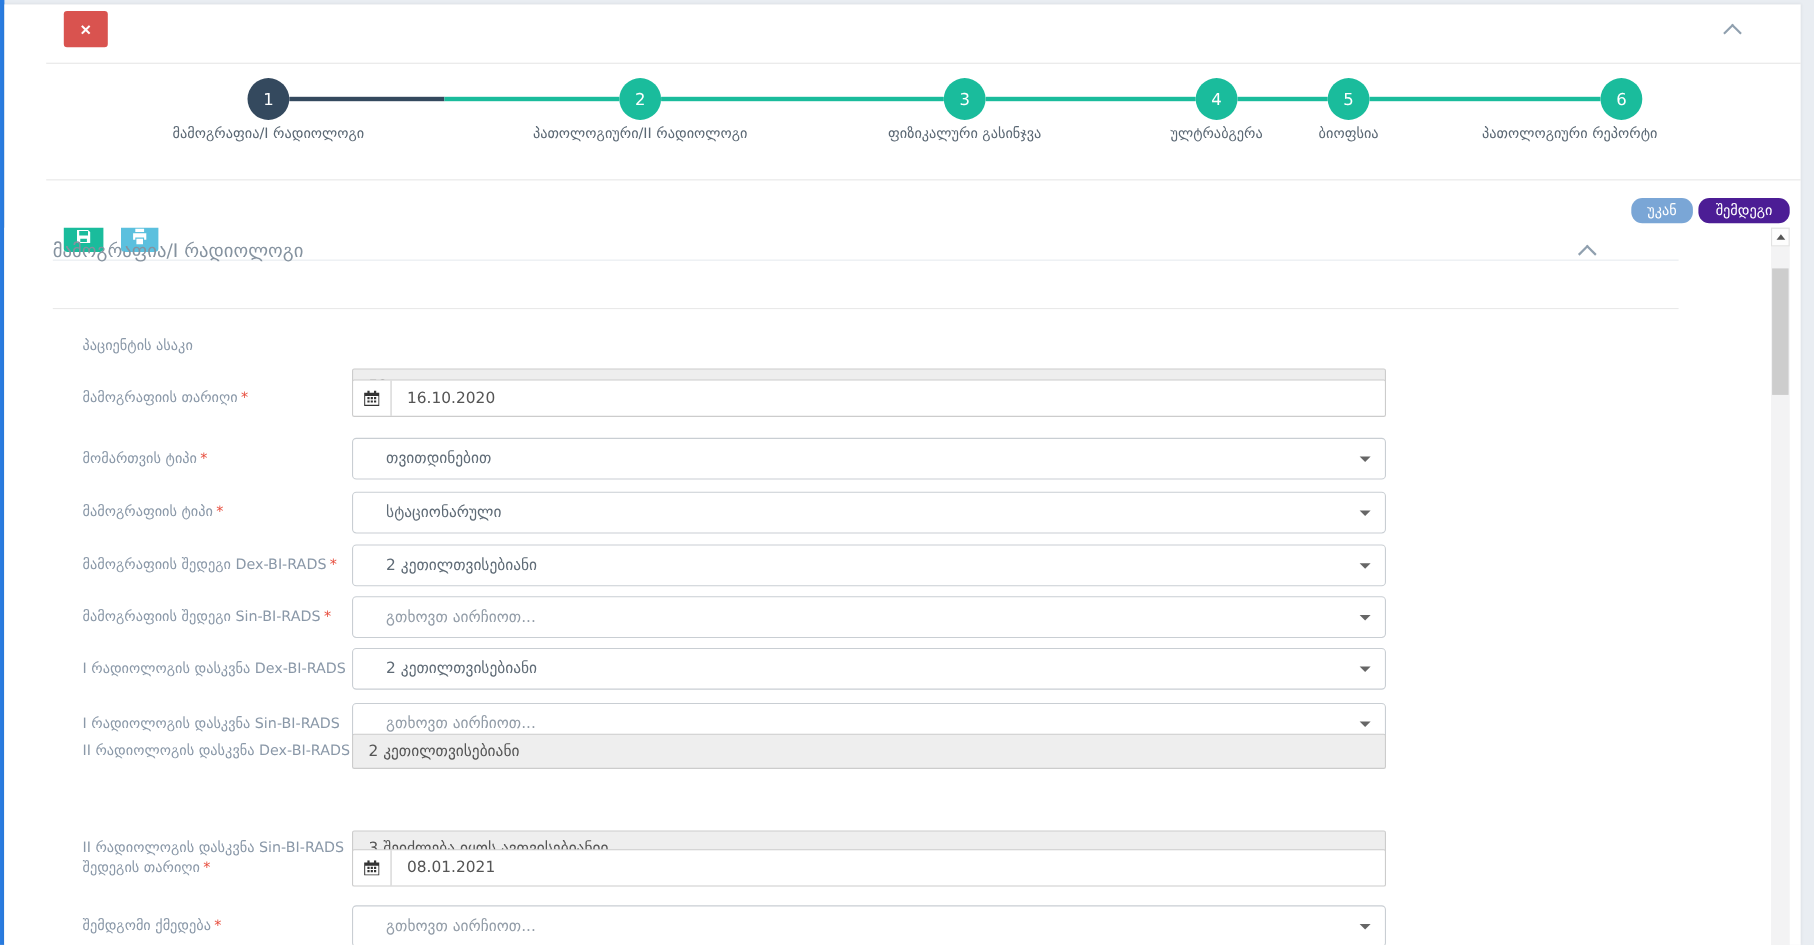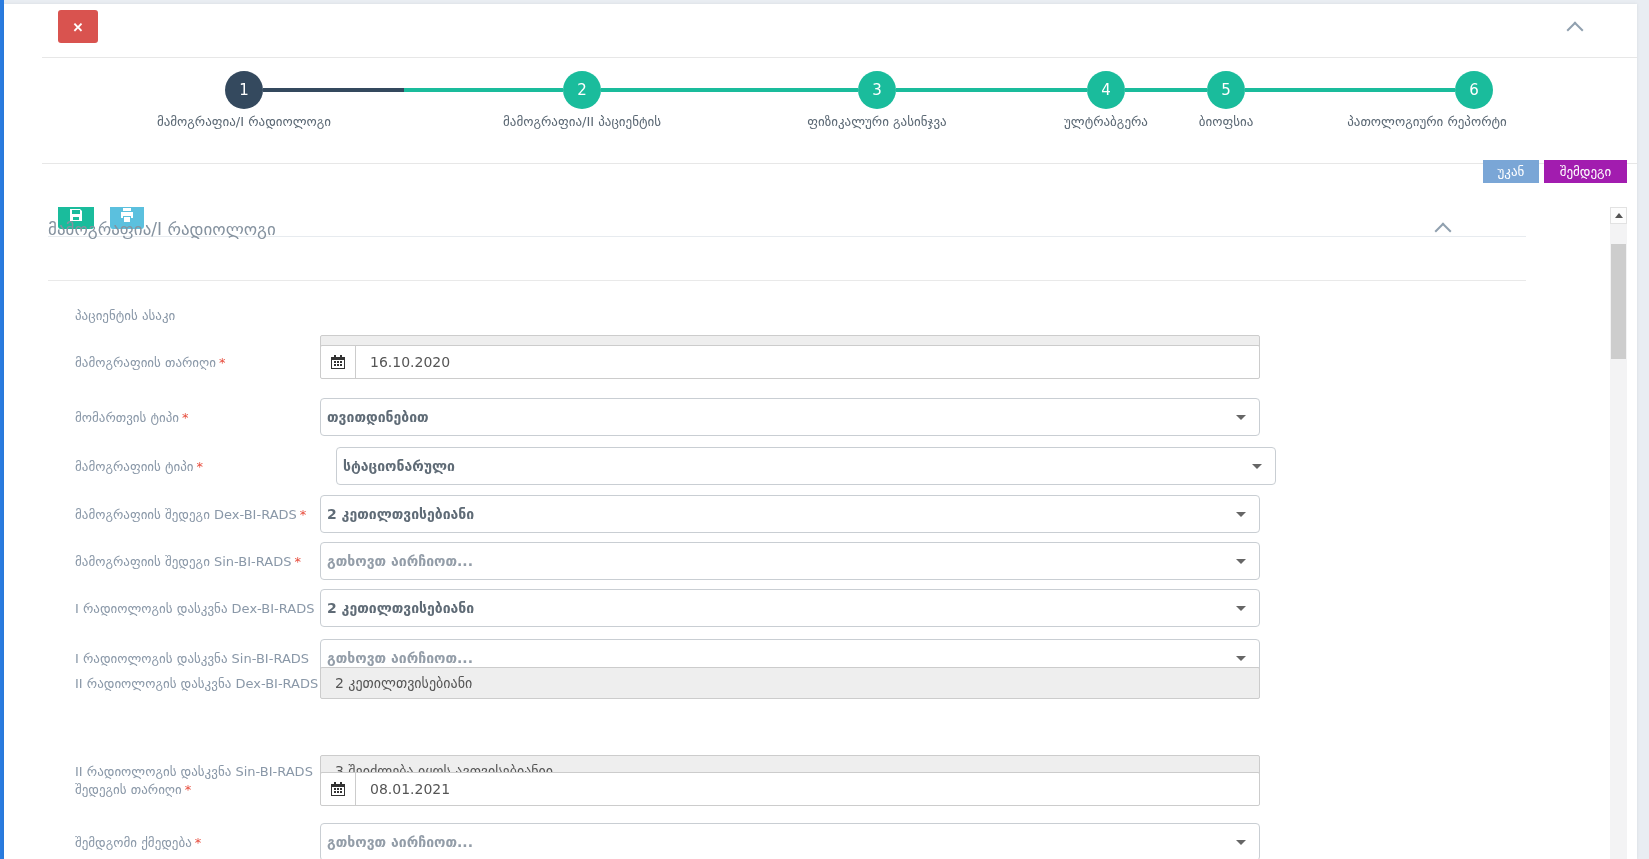--- a/index.html
+++ b/index.html
@@ -14,23 +14,23 @@
 
   
   .seg{position:absolute;top:84px;height:4px;}
   .seg.dark{background:#34495e;}
   .seg.green{background:#1abc9c;}
   .step-circle{position:absolute;top:67px;width:38px;height:38px;border-radius:50%;background:#1abc9c;color:#fff;font-size:15px;line-height:38px;text-align:center;cursor:pointer;}
   .step-circle.active{background:#34495e;}
   .step-label{position:absolute;top:110px;width:240px;text-align:center;font-size:13px;color:#5b6874;}
 
   
-  .btn{position:absolute;top:156px;height:23px;border:none;border-radius:0;color:#fff;font-size:13px;cursor:pointer;font-family:"DejaVu Sans",sans-serif;}
+  .btn{position:absolute;top:176px;height:23px;border:none;border-radius:10px;color:#fff;font-size:13px;cursor:pointer;font-family:"DejaVu Sans",sans-serif;}
   .btn.back{left:1479px;width:56px;background:#7aa6d6;}
-  .btn.next{left:1540px;width:83px;background:#a21caf;}
+  .btn.next{left:1540px;width:83px;background:#4c1d95;}
 
   
   #scrollarea{position:absolute;left:0px;top:203px;width:1606px;height:652px;overflow:hidden;background:#fff;}
   .mini-btn{position:absolute;top:-9px;height:31px;border:none;border-radius:3px;cursor:pointer;}
   .mini-btn.save{left:54px;width:36px;background:#1abc9c;}
   .mini-btn.print{left:106px;width:34px;background:#5bc0de;}
 
   
   #panel{position:absolute;left:44px;top:29px;width:1478px;border-top:1px solid #e7ebef;}
   #panel-title{position:absolute;left:44px;top:12px;font-size:17px;color:#85929f;}
@@ -39,21 +39,21 @@
 
   
   .frow{position:absolute;left:0;width:1300px;}
   .flabel{position:absolute;left:71px;top:50%;transform:translateY(-50%);font-size:13px;color:#8a98a8;white-space:nowrap;}
   .req{color:#e74c3c;margin-left:3px;}
   .ctl{position:absolute;left:316px;top:0;width:940px;box-sizing:border-box;}
   .txt-disabled{background:#eeeeee;border:1px solid #cccccc;border-radius:2px;font-size:14px;color:#555;display:flex;align-items:center;padding-left:14px;}
   .dategroup{background:#fff;border:1px solid #cccccc;border-radius:2px;display:flex;align-items:stretch;}
   .cal-addon{width:34px;display:flex;align-items:center;justify-content:center;border-right:1px solid #cccccc;color:#333;cursor:pointer;}
   .dateval{font-size:14px;color:#555;display:flex;align-items:center;padding-left:14px;}
-  .select{background:#fff;border:1px solid #c9ced3;border-radius:4px;display:flex;align-items:center;padding-left:6px;font-size:14px;color:#5f6b76;cursor:pointer;position:relative;font-weight:bold;}
+  .select{background:#fff;border:1px solid #c9ced3;border-radius:4px;display:flex;align-items:center;padding-left:30px;font-size:14px;color:#5f6b76;cursor:pointer;position:relative;}
   .select.muted{color:#939da8;text-align:center;}
   .caret{position:absolute;right:13px;top:50%;margin-top:-2px;width:0;height:0;border-left:5px solid transparent;border-right:5px solid transparent;border-top:5px solid #666;}
 
   
   #sb-track{position:absolute;left:1606px;top:203px;width:17px;height:656px;background:#f3f3f4;}
   #sb-up{position:absolute;left:0;top:0;width:17px;height:17px;background:#fdfdfd;border:1px solid #e2e2e2;box-sizing:border-box;cursor:pointer;}
   #sb-up:after{content:"";position:absolute;left:4px;top:5px;border-left:4px solid transparent;border-right:4px solid transparent;border-bottom:5px solid #555;}
   #sb-thumb{position:absolute;left:1px;top:37px;width:15px;height:115px;background:#cdcdcd;cursor:pointer;}
 </style>
 </head>
@@ -71,21 +71,21 @@
     <div class="seg green" style="left:400px;width:159px;"></div>
     <div class="seg green" style="left:597px;width:257px;"></div>
     <div class="seg green" style="left:892px;width:191px;"></div>
     <div class="seg green" style="left:1121px;width:82px;"></div>
     <div class="seg green" style="left:1241px;width:210px;"></div>
 
     <div class="step-circle active" style="left:221px;"><span>1</span></div>
     <div class="step-label" style="left:120px;">მამოგრაფია/I რადიოლოგი</div>
 
     <div class="step-circle" style="left:559px;"><span>2</span></div>
-    <div class="step-label" style="left:458px;">მამოგრაფია/II პაციენტის</div>
+    <div class="step-label" style="left:458px;">პათოლოგიური/II რადიოლოგი</div>
 
     <div class="step-circle" style="left:854px;"><span>3</span></div>
     <div class="step-label" style="left:753px;">ფიზიკალური გასინჯვა</div>
 
     <div class="step-circle" style="left:1083px;"><span>4</span></div>
     <div class="step-label" style="left:982px;">ულტრაბგერა</div>
 
     <div class="step-circle" style="left:1203px;"><span>5</span></div>
     <div class="step-label" style="left:1102px;">ბიოფსია</div>
 
@@ -137,21 +137,21 @@
       <div class="frow" style="top:191px;height:38px;">
         <span class="flabel"><span>მომართვის ტიპი</span><span class="req">*</span></span>
         <div class="ctl select" style="height:38px;">
             <span>თვითდინებით</span>
             <span class="caret"></span>
           </div>
       </div>
 
       <div class="frow" style="top:240px;height:38px;">
         <span class="flabel"><span>მამოგრაფიის ტიპი</span><span class="req">*</span></span>
-        <div class="ctl select" style="height:38px;margin-left:16px;">
+        <div class="ctl select" style="height:38px;">
             <span>სტაციონარული</span>
             <span class="caret"></span>
           </div>
       </div>
 
       <div class="frow" style="top:288px;height:38px;">
         <span class="flabel"><span>მამოგრაფიის შედეგი Dex-BI-RADS</span><span class="req">*</span></span>
         <div class="ctl select" style="height:38px;">
             <span>2 კეთილთვისებიანი</span>
             <span class="caret"></span>

